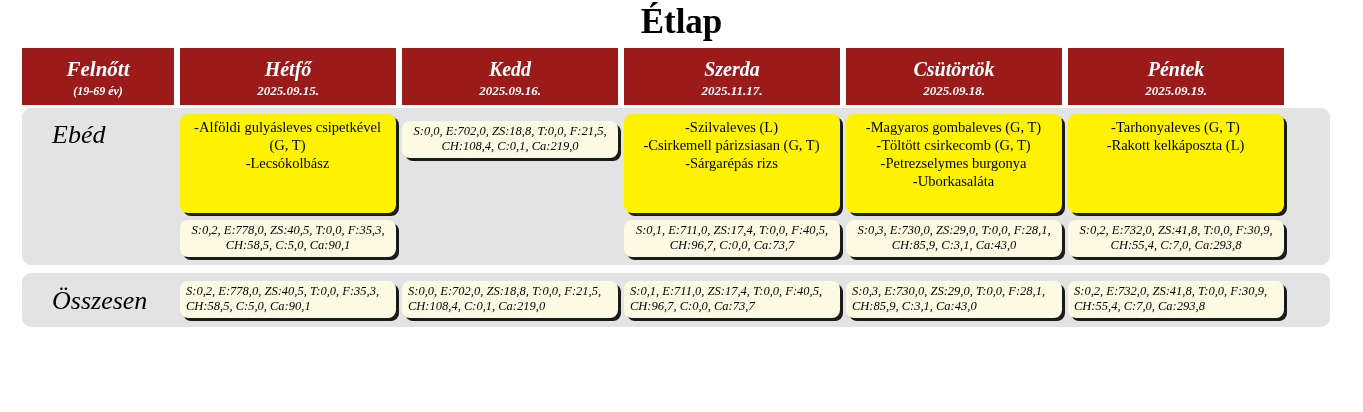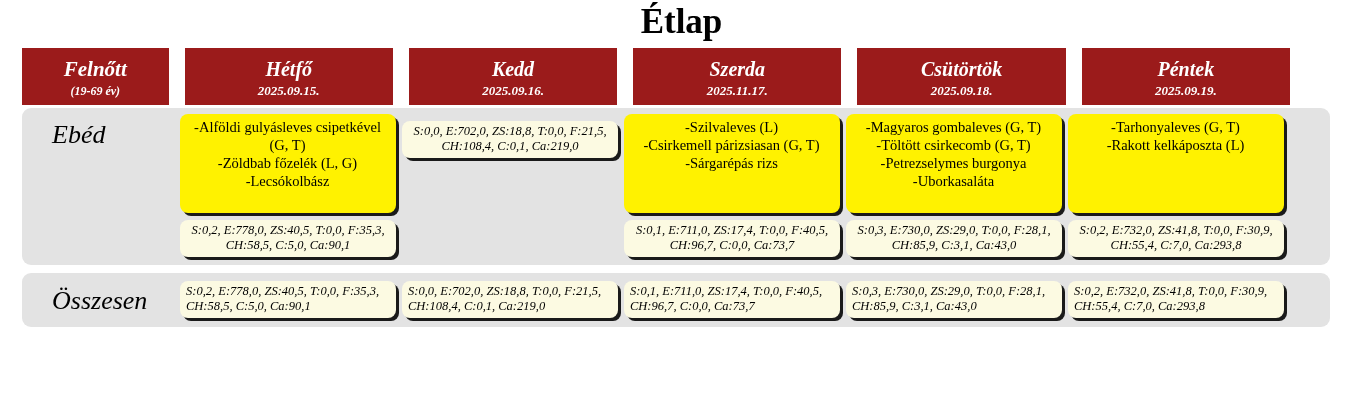--- a/index.html
+++ b/index.html
@@ -24,21 +24,21 @@
     color: #000000;
     letter-spacing: 0px;
   }
 
   
   .header-row {
     position: absolute;
     top: 48px; left: 22px;
     width: 1268px; height: 57px;
     display: flex;
-    gap: 16px;
+    gap: 6px;
   }
   .hcell {
     background: #9B1B1B;
     color: #ffffff;
     display: flex;
     flex-direction: column;
     align-items: center;
     justify-content: center;
     font-family: "Liberation Serif", serif;
     font-style: italic;
@@ -151,21 +151,20 @@
       <div class="hsub">2025.09.19.</div>
     </div>
   </div>
 
   <div class="panel panel-lunch">
     <div class="rowlabel">Ebéd</div>
     <div class="cols">
       <div class="col">
         <div class="dishbox">
             <div class="line">-Alföldi gulyásleves csipetkével (G, T)</div>
-            <div class="line">-Zöldbab főzelék (L, G)</div>
             <div class="line">-Lecsókolbász</div>
           </div>
         <div class="nutbox">S:0,2, E:778,0, ZS:40,5, T:0,0, F:35,3, CH:58,5, C:5,0, Ca:90,1</div>
       </div>
       <div class="col">
         <div class="nutbox">S:0,0, E:702,0, ZS:18,8, T:0,0, F:21,5, CH:108,4, C:0,1, Ca:219,0</div>
       </div>
       <div class="col">
         <div class="dishbox">
             <div class="line">-Szilvaleves (L)</div>

